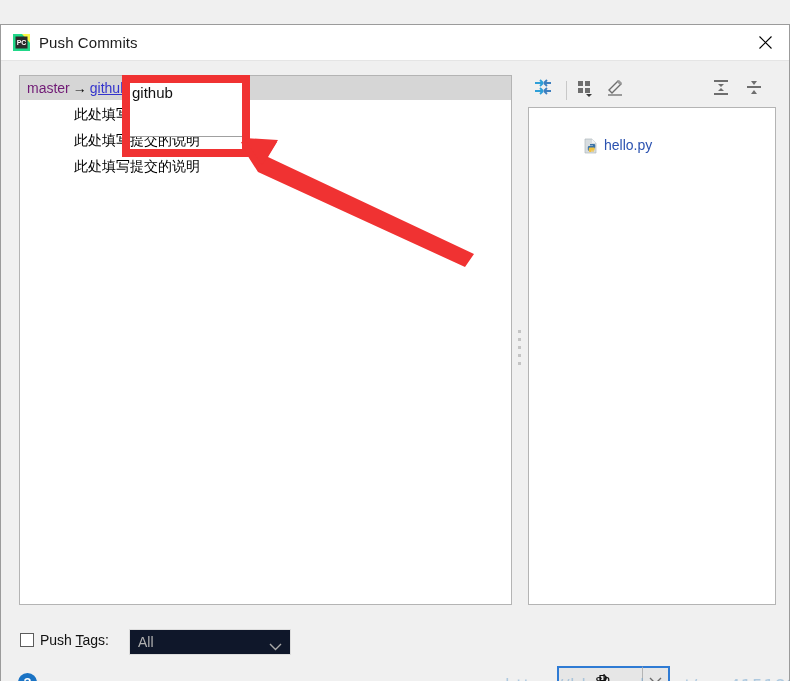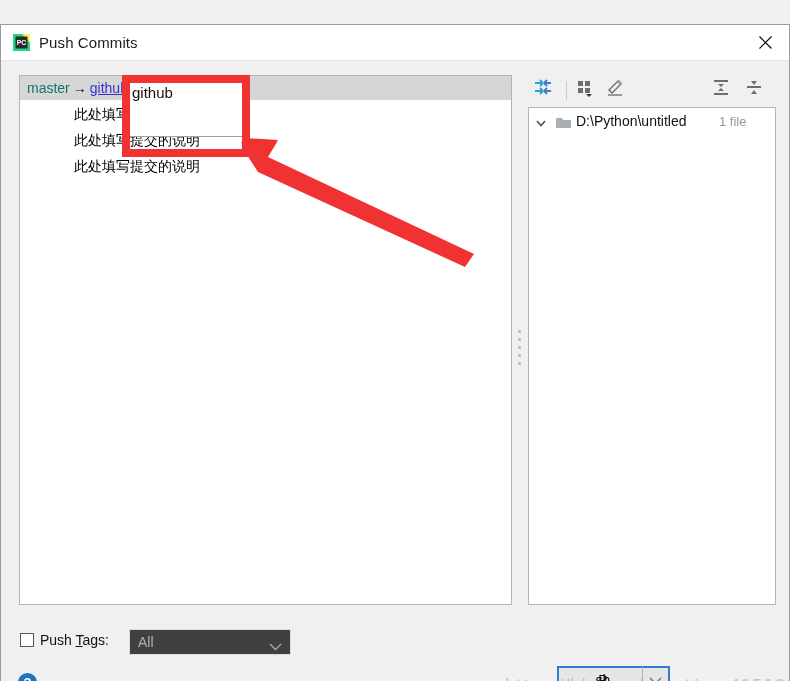--- a/index.html
+++ b/index.html
@@ -73,21 +73,21 @@
     position: absolute;
     left: 0; top: 0;
     width: 491px; height: 24px;
     background: #d6d6d6;
     box-sizing: border-box;
     line-height: 24px;
     padding-left: 7px;
     font-size: 14px;
     white-space: nowrap;
   }
-  #branch-local { color: #0f766e; }
+  #branch-local { color: #701a75; }
   #branch-arrow { color: #000; padding: 0 3px; }
   #branch-remote {
     color: #3333cc;
     text-decoration: underline;
     cursor: pointer;
   }
   .commit-line {
     position: absolute;
     left: 54px;
     font-size: 14px;
@@ -269,21 +269,21 @@
     left: 21px; top: 3px;
     font-size: 14px;
     color: #111;
     white-space: nowrap;
   }
   #push-tags-label u { text-decoration: underline; }
   #push-tags-select {
     position: absolute;
     left: 110px; top: 0px;
     width: 162px; height: 26px;
-    background: #404040;
+    background: #0f172a;
     border: 1px solid #dcdcdc;
     box-sizing: border-box;
     cursor: default;
   }
   #push-tags-value {
     position: absolute;
     left: 8px; top: 4px;
     font-size: 14px;
     color: #b0b0b0;
   }
@@ -466,33 +466,30 @@
     <div class="tb-btn" id="tb-collapse-all">
       <svg width="22" height="22" viewBox="0 0 22 22">
         <polygon points="8,5 14,5 11,9" fill="#6e6e6e"></polygon>
         <rect x="4" y="10" width="14" height="2" fill="#6e6e6e"></rect>
         <polygon points="8,18 14,18 11,14" fill="#6e6e6e"></polygon>
       </svg>
     </div>
   </div>
 
   <div id="files-panel">
-    <div id="tree-root">
-      <span id="tree-toggle">
-        <svg width="12" height="12" viewBox="0 0 12 12">
-          <path d="M2 4 L6 8.5 L10 4" stroke="#4a4a4a" stroke-width="1.5" fill="none"></path>
+    <div id="tree-child">
+      <span id="py-icon">
+        <svg width="16" height="16" viewBox="0 0 16 16">
+          <path d="M2 1 L9 1 L13 5 L13 15 L2 15 Z" fill="#d8dde0" stroke="#b0b7bb" stroke-width="0.7"></path>
+          <path d="M9 1 L13 5 L9 5 Z" fill="#f0f3f4"></path>
+          <path d="M7 6 h4 a1.2 1.2 0 0 1 1.2 1.2 v2 a1.2 1.2 0 0 1 -1.2 1.2 h-2.4 a1.2 1.2 0 0 0 -1.2 1.2 v1.2 h-1.4 a1.2 1.2 0 0 1 -1.2 -1.2 v-2.4 a1.2 1.2 0 0 1 1.2 -1.2 h4 v-0.6 h-3 z" fill="#3a73a8"></path>
+          <path d="M8 9.4 h3.6 v2.2 a1.2 1.2 0 0 1 -1.2 1.2 h-2.4 v0.6 h3 v0.6 h-4 a1.2 1.2 0 0 1 -1.2 -1.2 v-2 a1.2 1.2 0 0 1 1.2 -1.2 z" fill="#f2c23c"></path>
         </svg>
       </span>
-      <span id="folder-icon">
-        <svg width="15" height="12" viewBox="0 0 15 12">
-          <path d="M0 2 L0 11 L15 11 L15 3 L7 3 L6 1 L1 1 Z" fill="#a8b0b5"></path>
-        </svg>
-      </span>
-      <span id="tree-root-label">D:\Python\untitled</span>
-      <span id="tree-root-count">1 file</span>
+      <span id="tree-child-label">hello.py</span>
     </div>
   </div>
 
   <div id="push-tags-row">
     <div id="push-tags-checkbox"></div>
     <div id="push-tags-label"><span>Push </span><u>T</u><span>ags:</span></div>
     <div id="push-tags-select">
       <span id="push-tags-value">All</span>
       <span id="push-tags-chevron">
         <svg width="13" height="8" viewBox="0 0 13 8">

